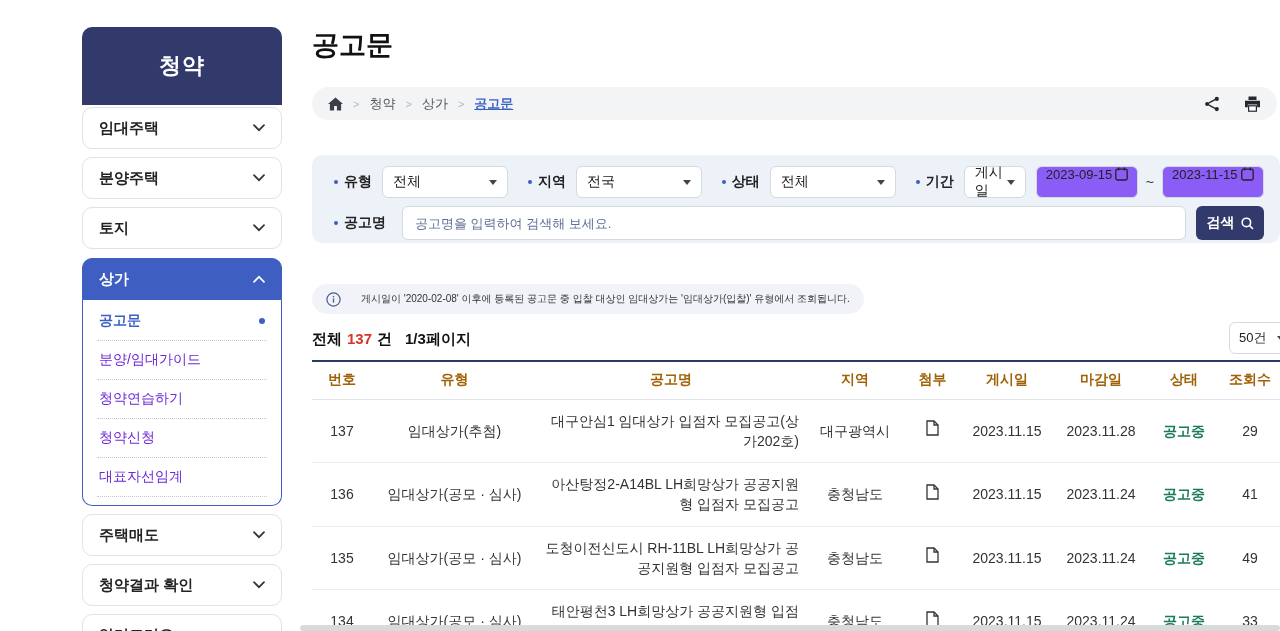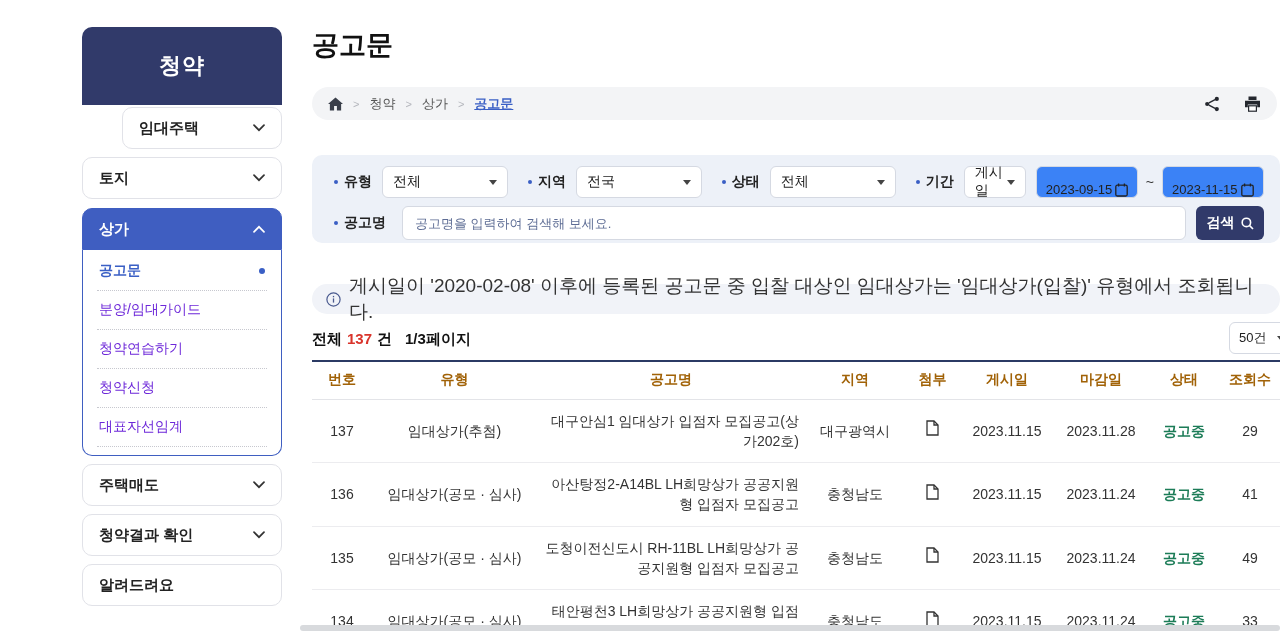--- a/index.html
+++ b/index.html
@@ -14,21 +14,21 @@
     height:78px; background:var(--navy,#323a6a); border-radius:10px 10px 0 0;
     color:#fff; font-size:22px; font-weight:bold; letter-spacing:1px;
     display:flex; align-items:center; justify-content:center;
   }
   .acc {
     background:#fff; border:1px solid #e1e2e8; border-radius:10px;
     height:42px; margin-top:8px; padding:0 16px; cursor:pointer;
     display:flex; align-items:center; justify-content:space-between;
     font-size:15px; font-weight:600; color:#222;
   }
-  .acc.first { margin-top:2px;margin-left:40px; }
+  .acc.first { margin-top:2px; }
   .acc.open {
     background:var(--accent,#3f5ec1); border-color:var(--accent,#3f5ec1);
     color:#fff; border-radius:10px 10px 0 0; margin-top:9px;
   }
   .subpanel {
     border:1px solid var(--accent,#3f5ec1); border-top:none;
     border-radius:0 0 10px 10px; background:#fff; padding:2px 14px 8px;
   }
   .subitem {
     display:flex; align-items:center; justify-content:space-between;
@@ -59,42 +59,42 @@
   .flabel { display:flex; align-items:center; gap:6px; font-size:14px; font-weight:600; color:#222; margin:0 10px 0 6px; white-space:nowrap; }
   .bullet { width:4px; height:4px; border-radius:50%; background:var(--link,#3a5fc5); }
   .selbox {
     background:#fff; border:1px solid #d5d9e2; border-radius:6px; height:32px;
     display:flex; align-items:center; justify-content:space-between;
     padding:0 10px; font-size:14px; color:#222; cursor:pointer; margin-right:14px;
   }
   .w130 { width:131px; } .w64 { width:64px; margin-right:10px; }
   .caret { width:0; height:0; border-left:4px solid transparent; border-right:4px solid transparent; border-top:5px solid #444; }
   .datebox {
-    background:#3b82f6; border:1px solid #d5d9e2; border-radius:6px; height:32px; width:106px;
-    display:flex; align-items:flex-end; justify-content:space-between;
+    background:#8b5cf6; border:1px solid #d5d9e2; border-radius:6px; height:32px; width:106px;
+    display:flex; align-items:flex-start; justify-content:space-between;
     padding:0 9px; font-size:13px; color:#222; cursor:pointer;
   }
   .tilde { margin:0 8px; color:#333; font-size:14px; }
   .kw-input {
     flex:1; height:34px; border:1px solid #d5d9e2; border-radius:6px;
     padding:8px 12px; font-size:13px; color:#223; outline:none;
     font-family:"Liberation Sans", sans-serif;
   }
   .kw-input::placeholder { color:#5d6c94; }
   .search-btn {
     width:68px; height:34px; margin-left:10px; border:none; cursor:pointer;
     background:var(--navy,#2e3a66); color:#fff; border-radius:6px;
     font-size:14px; font-weight:bold; display:flex; align-items:center; justify-content:center; gap:6px;
     font-family:"Liberation Sans", sans-serif;
   }
   
   .notice {
     position:absolute; left:312px; top:284px; height:30px;
     background:#f1f3f8; border-radius:15px; padding:0 14px;
-    display:inline-flex; align-items:center; gap:8px; font-size:19px; color:#333;
+    display:inline-flex; align-items:center; gap:20px; font-size:10px; color:#333;
   }
   
   .counts { position:absolute; left:312px; top:330px; font-size:15px; color:#111; font-weight:600; display:flex; gap:5px; align-items:baseline; }
   .counts .red { color:var(--red,#d9342b); font-weight:bold; }
   .counts .pginfo { margin-left:8px; font-weight:bold; }
   .pagesize {
     position:absolute; left:1229px; top:322px; width:66px; height:32px;
     background:#fff; border:1px solid #d5d9e2; border-radius:6px;
     display:flex; align-items:center; justify-content:space-between;
     padding:0 9px; font-size:13px; cursor:pointer;
@@ -117,20 +117,28 @@
   .icon { display:inline-flex; align-items:center; }
 </style>
 </head>
 <body>
 
 <div class="sidebar">
   <div class="side-title">청약</div>
   <div id="sidebar-menus">
       <div class="acc first">
         <span>임대주택</span>
+    <span class="icon">
+          <svg width="12" height="8" viewBox="0 0 12 8" style="">
+            <path d="M1 1.2l5 5 5-5" stroke="#333" stroke-width="1.7" fill="none" stroke-linecap="round"></path>
+          </svg>
+        </span>
+      </div>
+      <div class="acc">
+        <span>분양주택</span>
     <span class="icon">
           <svg width="12" height="8" viewBox="0 0 12 8" style="">
             <path d="M1 1.2l5 5 5-5" stroke="#333" stroke-width="1.7" fill="none" stroke-linecap="round"></path>
           </svg>
         </span>
       </div>
       <div class="acc">
         <span>토지</span>
     <span class="icon">
           <svg width="12" height="8" viewBox="0 0 12 8" style="">

